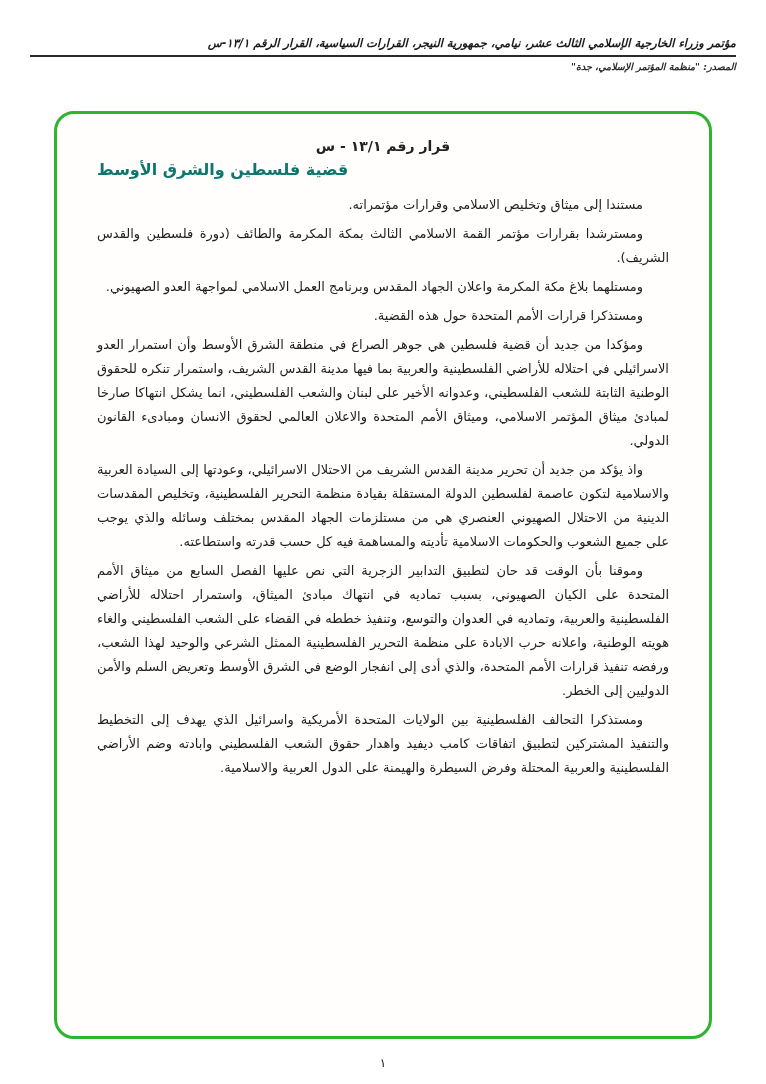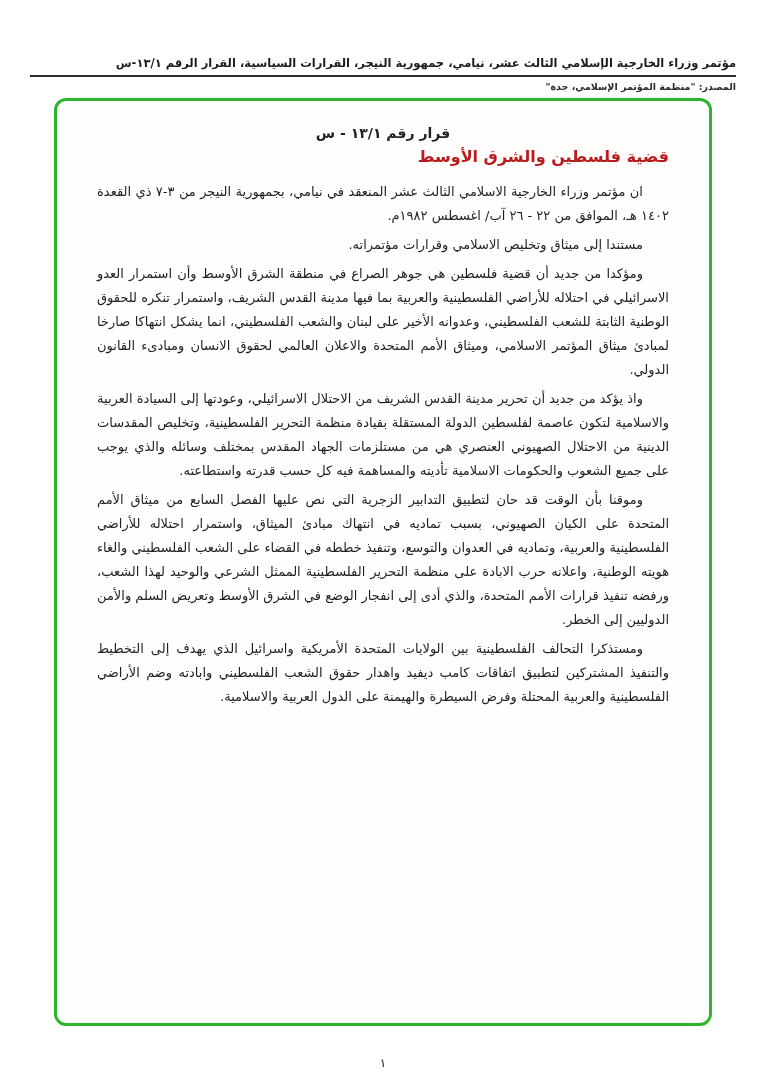--- a/index.html
+++ b/index.html
@@ -9,24 +9,25 @@
     height: 1084px;
     position: relative;
     font-family: "DejaVu Sans", sans-serif;
     color: var(--text-color, #1c1c1c);
     overflow: hidden;
   }
 
   
   .doc-header {
     position: absolute;
-    top: 56px;
+    top: 36px;
     left: 30px;
     right: 30px;
     direction: rtl;
+    font-style: italic;
   }
   .header-title-line {
     font-size: 11.5px;
     font-weight: bold;
     text-align: right;
     white-space: nowrap;
     letter-spacing: 0.1px;
   }
   .header-rule {
     border: none;
@@ -37,48 +38,48 @@
     font-size: 9.5px;
     font-weight: bold;
     text-align: right;
     margin-top: 4px;
     color: #2b2b2b;
   }
 
   
   .green-frame {
     position: absolute;
-    top: 98px;
+    top: 111px;
     left: 54px;
     width: 658px;
     height: 928px;
     border: 3px solid var(--border-green, #2db52d);
-    border-radius: 12px;
+    border-radius: 20px;
     background: #fffefd;
   }
   .doc-body {
     position: absolute;
     inset: 0;
     padding: 24px 40px 16px 40px;
     direction: rtl;
     overflow: hidden;
   }
   .doc-title {
     font-size: 14px;
     font-weight: bold;
     text-align: center;
     margin-bottom: 6px;
     color: #222;
   }
   .doc-subtitle {
     font-size: 16px;
     font-weight: bold;
-    text-align: right;
+    text-align: left;
     margin-bottom: 14px;
-    color: #b91c1c;
+    color: #0f766e;
   }
   .para {
     font-size: 13px;
     line-height: 24px;
     text-align: justify;
     text-indent: 26px;
     margin-bottom: 5px;
     color: #1f1f1f;
   }
 
@@ -100,22 +101,24 @@
   <div class="header-title-line">مؤتمر وزراء الخارجية الإسلامي الثالث عشر، نيامي، جمهورية النيجر، القرارات السياسية، القرار الرقم ١٣/١-س</div>
   <hr class="header-rule">
   <div class="source-line">المصدر: "منظمة المؤتمر الإسلامي، جدة"</div>
 </header>
 
 <div class="green-frame">
   <div class="doc-body">
     <h1 class="doc-title">قرار رقم ١٣/١ - س</h1>
     <h2 class="doc-subtitle">قضية فلسطين والشرق الأوسط</h2>
 
-    <p class="para">ان مؤتمر وزراء الخارجية الاسلامي الثالث عشر المنعقد في نيامي، بجمهورية النيجر من ٣-٧ ذي القعدة ١٤٠٢ هـ، الموافق من ٢٢ - ٢٦ آب/ اغسطس ١٩٨٢م.</p>
     <p class="para">مستندا إلى ميثاق وتخليص الاسلامي وقرارات مؤتمراته.</p>
+    <p class="para">ومسترشدا بقرارات مؤتمر القمة الاسلامي الثالث بمكة المكرمة والطائف (دورة فلسطين والقدس الشريف).</p>
+    <p class="para">ومستلهما بلاغ مكة المكرمة واعلان الجهاد المقدس وبرنامج العمل الاسلامي لمواجهة العدو الصهيوني.</p>
+    <p class="para">ومستذكرا قرارات الأمم المتحدة حول هذه القضية.</p>
     <p class="para">ومؤكدا من جديد أن قضية فلسطين هي جوهر الصراع في منطقة الشرق الأوسط وأن استمرار العدو الاسرائيلي في احتلاله للأراضي الفلسطينية والعربية بما فيها مدينة القدس الشريف، واستمرار تنكره للحقوق الوطنية الثابتة للشعب الفلسطيني، وعدوانه الأخير على لبنان والشعب الفلسطيني، انما يشكل انتهاكا صارخا لمبادئ ميثاق المؤتمر الاسلامي، وميثاق الأمم المتحدة والاعلان العالمي لحقوق الانسان ومبادىء القانون الدولي.</p>
     <p class="para">واذ يؤكد من جديد أن تحرير مدينة القدس الشريف من الاحتلال الاسرائيلي، وعودتها إلى السيادة العربية والاسلامية لتكون عاصمة لفلسطين الدولة المستقلة بقيادة منظمة التحرير الفلسطينية، وتخليص المقدسات الدينية من الاحتلال الصهيوني العنصري هي من مستلزمات الجهاد المقدس بمختلف وسائله والذي يوجب على جميع الشعوب والحكومات الاسلامية تأديته والمساهمة فيه كل حسب قدرته واستطاعته.</p>
     <p class="para">وموقنا بأن الوقت قد حان لتطبيق التدابير الزجرية التي نص عليها الفصل السابع من ميثاق الأمم المتحدة على الكيان الصهيوني، بسبب تماديه في انتهاك مبادئ الميثاق، واستمرار احتلاله للأراضي الفلسطينية والعربية، وتماديه في العدوان والتوسع، وتنفيذ خططه في القضاء على الشعب الفلسطيني والغاء هويته الوطنية، واعلانه حرب الابادة على منظمة التحرير الفلسطينية الممثل الشرعي والوحيد لهذا الشعب، ورفضه تنفيذ قرارات الأمم المتحدة، والذي أدى إلى انفجار الوضع في الشرق الأوسط وتعريض السلم والأمن الدوليين إلى الخطر.</p>
     <p class="para">ومستذكرا التحالف الفلسطينية بين الولايات المتحدة الأمريكية واسرائيل الذي يهدف إلى التخطيط والتنفيذ المشتركين لتطبيق اتفاقات كامب ديفيد واهدار حقوق الشعب الفلسطيني وابادته وضم الأراضي الفلسطينية والعربية المحتلة وفرض السيطرة والهيمنة على الدول العربية والاسلامية.</p>
   </div>
 </div>
 
 <div class="page-number">١</div>
 
 </body></html>

